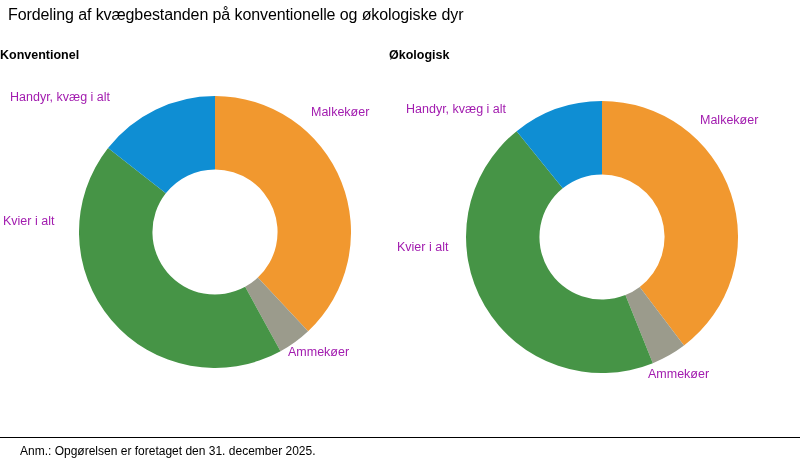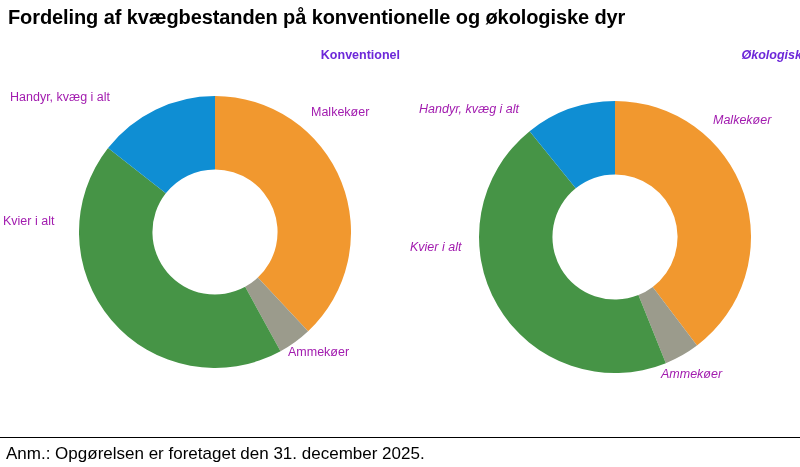--- a/index.html
+++ b/index.html
@@ -12,43 +12,43 @@
     height: 467px;
     position: relative;
     overflow: hidden;
     font-family: "Liberation Sans", sans-serif;
     color: #000000;
   }
   #chart-title {
     position: absolute;
     left: 8px;
     top: 6px;
-    font-size: 20px;
-    font-weight: bold;
+    font-size: 16px;
+    font-weight: normal;
     letter-spacing: -0.1px;
     color: #000000;
     white-space: nowrap;
   }
   .panel {
     position: absolute;
     top: 0;
     width: 400px;
     height: 425px;
   }
   #panel-konventionel { left: 0; }
-  #panel-okologisk { left: 400px; font-style: italic; }
+  #panel-okologisk { left: 387px; }
 
   .panel-title {
     position: absolute;
     top: 48px;
     width: 100%;
-    text-align: right;
+    text-align: left;
     font-size: 12.5px;
     font-weight: bold;
-    color: #6d28d9;
+    color: #000000;
   }
   #panel-konventionel .panel-title { left: 0px; }
   #panel-okologisk .panel-title { left: 2px; }
 
   .donut-wrap {
     position: absolute;
     width: 272px;
     height: 272px;
   }
   #donut-konventionel { left: 79px; top: 96px; }
@@ -78,23 +78,23 @@
   #footnote-rule {
     position: absolute;
     left: 0;
     right: 0;
     top: 437px;
     height: 1px;
     background: #000000;
   }
   #footnote-text {
     position: absolute;
-    left: 6px;
+    left: 20px;
     top: 444px;
-    font-size: 17px;
+    font-size: 12px;
     color: #000000;
     white-space: nowrap;
   }
 </style>
 </head>
 <body>
 
 <div id="chart-title">Fordeling af kvægbestanden på konventionelle og økologiske dyr</div>
 
 <div class="panel" id="panel-konventionel">

